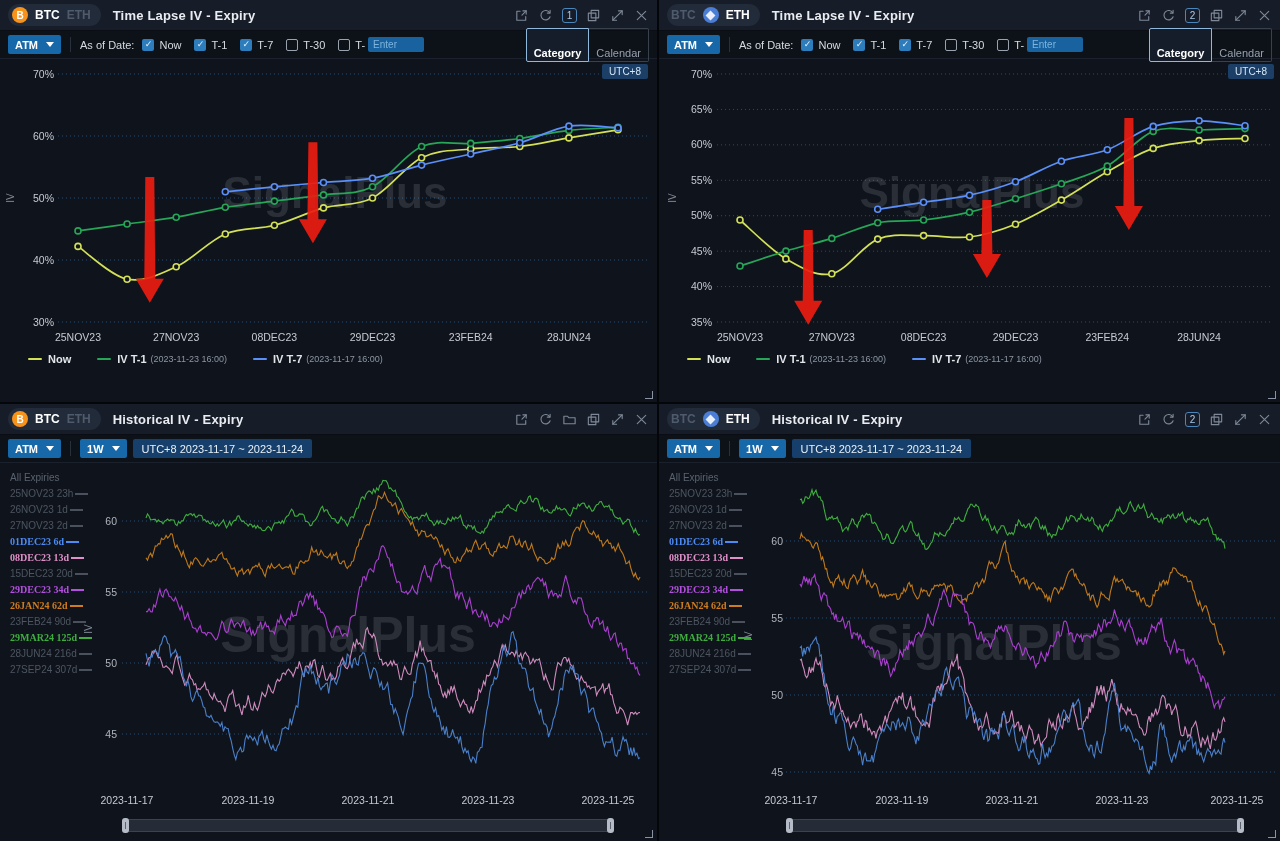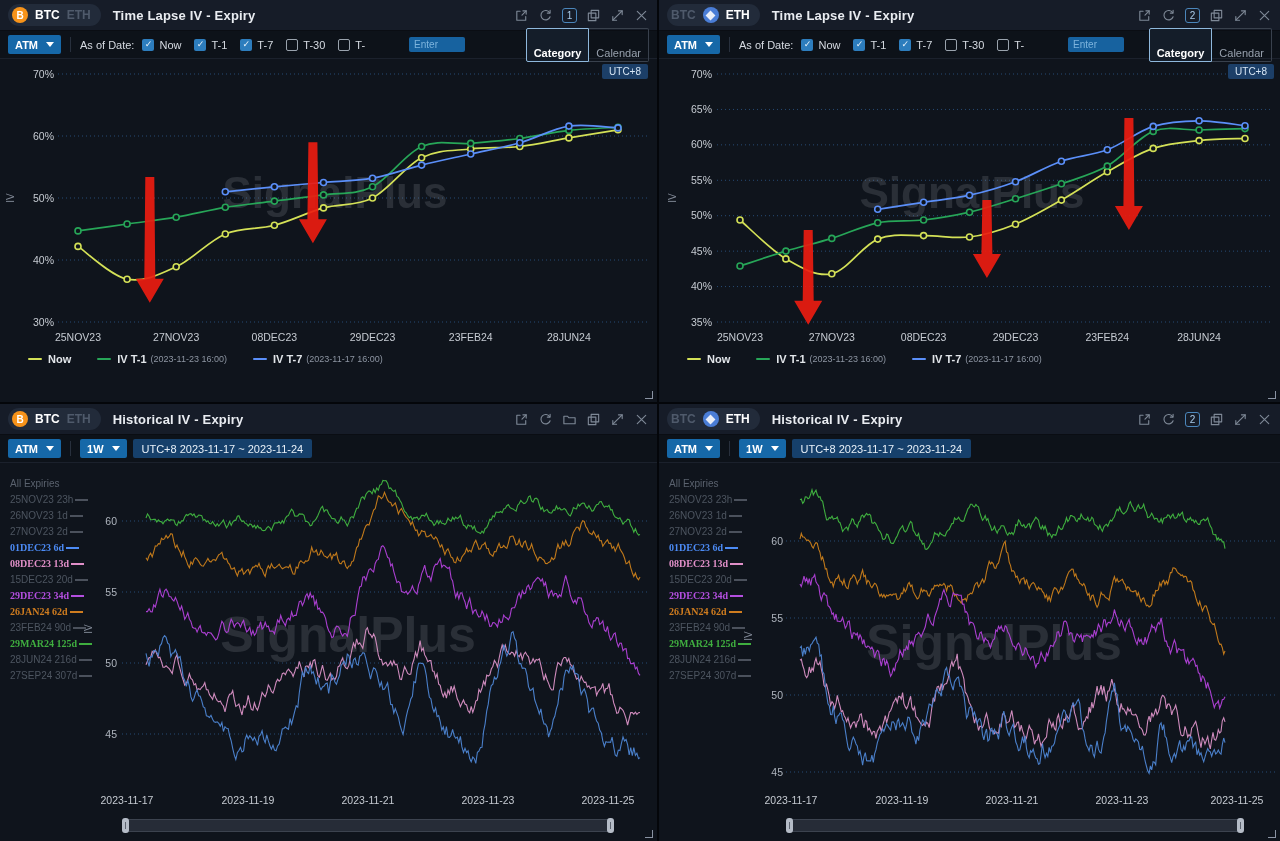--- a/index.html
+++ b/index.html
@@ -30,40 +30,40 @@
   .select .caret{width:0;height:0;border-left:4px solid transparent;border-right:4px solid transparent;border-top:5px solid #fff;}
   .vsep{width:1px;height:15px;background:#28303d;margin:0 9px;}
   .asof-lbl{margin-right:8px;color:#d6dbe2;}
   .checks{display:flex;align-items:center;}
   .cbwrap{display:flex;align-items:center;gap:5px;margin-right:13px;cursor:pointer;}
   .cbwrap.last{margin-right:3px;}
   .cb{width:12px;height:12px;border-radius:2px;box-sizing:border-box;display:flex;align-items:center;justify-content:center;}
   .cb.checked{background:#2d7dbd;color:#eaf3fb;font-size:9px;line-height:1;}
   .cb.un{border:1px solid #9aa3ad;background:transparent;}
   .cbl{color:#d6dbe2;}
-  .enter-input{width:46px;height:15px;background:#17629f;border:none;border-radius:2px;color:#8fc0e8;font-size:10px;padding:0 5px;outline:none;font-family:"Liberation Sans",sans-serif;margin-left:41px;}
+  .enter-input{width:46px;height:15px;background:#17629f;border:none;border-radius:2px;color:#8fc0e8;font-size:10px;padding:0 5px;outline:none;font-family:"Liberation Sans",sans-serif;}
   .enter-input::placeholder{color:#7db4dd;}
   .segs{margin-left:auto;display:flex;}
   .seg{height:18px;line-height:16px;box-sizing:border-box;padding:16px 7px;font-size:11px;cursor:pointer;}
   .seg.active{border:1px solid #8fb8dc;color:#fff;font-weight:700;background:#141d29;border-radius:2px 0 0 2px;}
   .seg.idle{border:1px solid #39414d;border-left:none;color:#97a0ad;border-radius:0 2px 2px 0;}
   .date-badge{background:#16406b;color:#e8f0f8;font-size:11px;height:19px;padding:0 9px;border-radius:2px;display:flex;align-items:center;cursor:pointer;}
 
   
   .csvg{position:absolute;left:0;top:0;z-index:1;pointer-events:none;}
   .utc-badge{position:absolute;z-index:2;top:64px;background:#1c3f68;color:#d7e6f5;font-size:10px;padding:2px 7px;border-radius:2px;}
   .legend{position:absolute;z-index:2;left:28px;top:353px;display:flex;align-items:center;gap:26px;}
   .leg-item{display:flex;align-items:center;gap:6px;cursor:pointer;}
   .leg-dash{width:14px;height:2px;border-radius:1px;}
   .leg-label{font-size:11px;font-weight:700;color:#e2e6ea;}
   .leg-time{font-size:9px;color:#8d95a2;margin-left:-2px;}
   .rc{position:absolute;right:4px;bottom:3px;width:7px;height:7px;border-right:1px solid #8a93a3;border-bottom:1px solid #8a93a3;z-index:2;}
 
   
-  .expiries{position:absolute;z-index:2;left:0;top:72px;width:76px;font-size:10px;}
+  .expiries{position:absolute;z-index:2;left:0;top:66px;width:76px;font-size:10px;}
   .exp-head{height:16px;line-height:16px;padding-left:10px;color:#5a626e;}
   .exp-item{height:16px;line-height:16px;padding-left:10px;padding-right:4px;display:flex;align-items:center;justify-content:space-between;cursor:pointer;white-space:nowrap;}
   .exp-item .t{color:#4d5560;}
   .exp-item.on .t{font-weight:700;font-family:Liberation Serif, serif;}
   .exp-dash{width:13px;height:2px;background:#4b515c;flex:0 0 auto;margin-left:2px;}
   .slider{position:absolute;z-index:2;top:415px;height:13px;background:#262c37;border:1px solid #3c434f;border-radius:7px;box-sizing:border-box;cursor:pointer;}
   .sh{position:absolute;top:-2px;width:7px;height:15px;background:#b5bcc7;border-radius:3px;}
   .sh:after{content:"";position:absolute;left:3px;top:4px;width:1px;height:7px;background:#5d6470;}
   .sh.l{left:-1px;} .sh.r{right:-1px;}
 </style>

